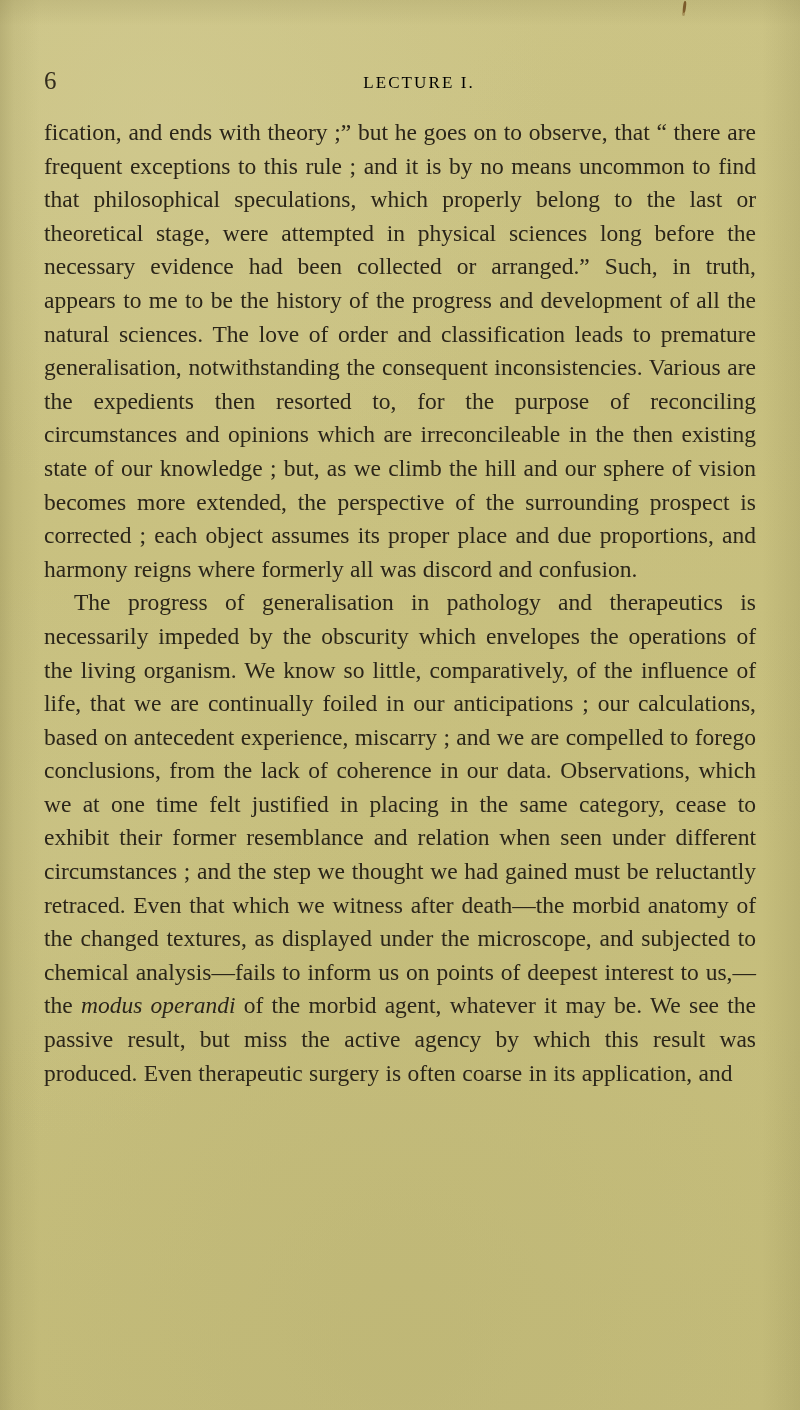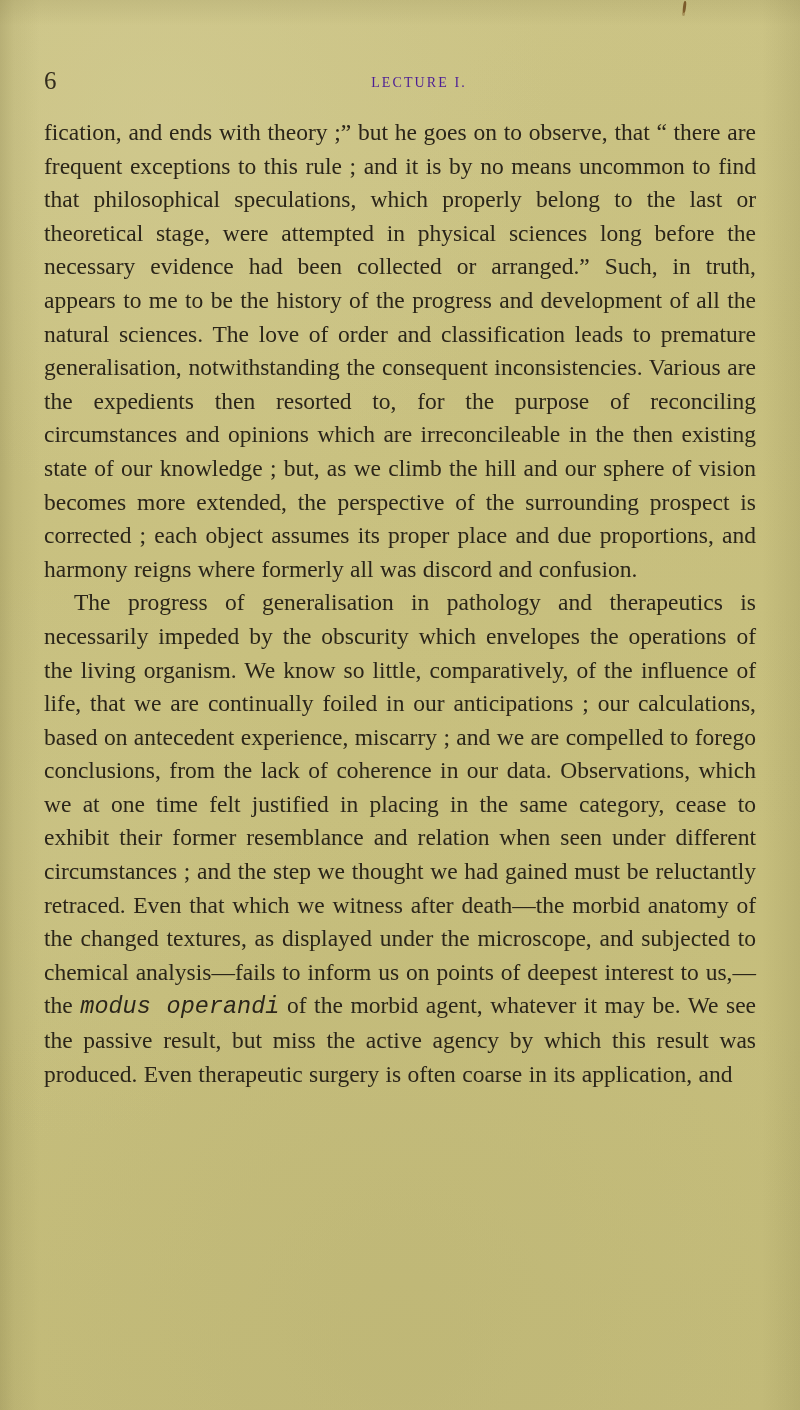--- a/index.html
+++ b/index.html
@@ -61,26 +61,26 @@
     font-size: 25px;
     line-height: 30px;
     color: #332c1d;
   }
   .head-title {
     position: absolute;
     left: 0;
     top: 4px;
     width: 712px;
     text-align: center;
-    font-size: 14px;
+    font-size: 17px;
     line-height: 26px;
     letter-spacing: 2.1px;
     font-variant: small-caps;
     text-transform: uppercase;
-    color: #4c1d95;
+    color: #000000;
     text-indent: 38px;
   }
 
   
   .body-text {
     position: absolute;
     top: 116px;
     left: 0;
     width: 712px;
   }
@@ -94,21 +94,20 @@
     color: #2b2519;
   }
   .para.indent {
     text-indent: 30px;
   }
   .para + .para {
     margin-top: 0;
   }
   em {
     font-style: italic;
-    font-family: Liberation Mono, monospace;
   }
 
   
   .speck {
     position: absolute;
     left: 683px;
     top: 1px;
     width: 3px;
     height: 12px;
     background: #6e4a1c;

